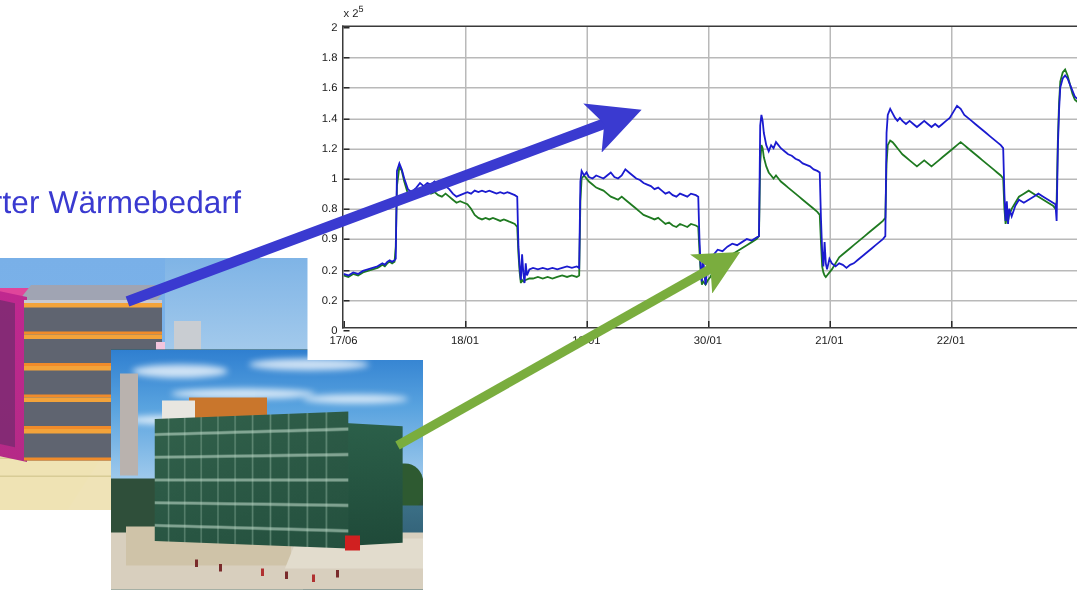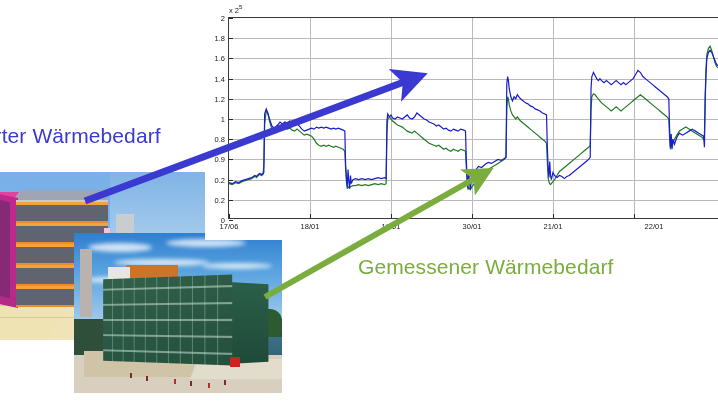--- a/index.html
+++ b/index.html
@@ -224,21 +224,21 @@
           <div class="xtick" style="left: 0px;">17/06</div>
           <div class="xtickmark" style="left: 0px;"></div>
           <div class="xtick" style="left: 80.9917px;">18/01</div>
           <div class="xtickmark" style="left: 80.9917px;"></div>
           <div class="xtick" style="left: 161.983px;">19/01</div>
           <div class="xtickmark" style="left: 161.983px;"></div>
           <div class="xtick" style="left: 242.975px;">30/01</div>
           <div class="xtickmark" style="left: 242.975px;"></div>
           <div class="xtick" style="left: 323.967px;">21/01</div>
           <div class="xtickmark" style="left: 323.967px;"></div>
-          <div class="xtick" style="left: 404.959px; margin-left: 20px;">22/01</div>
+          <div class="xtick" style="left: 404.959px;">22/01</div>
           <div class="xtickmark" style="left: 404.959px;"></div>
         </div>
       <svg id="curves" width="490" height="202" viewBox="0 0 490 202" style="position:absolute;left:0;top:0;">
         <path id="path-green" fill="none" stroke-width="1.2" d="M0.00 165.64 L3.24 166.65 L6.48 164.63 L9.72 165.64 L12.96 163.62 L16.20 162.61 L19.44 161.60 L22.68 160.59 L24.30 159.58 L25.92 158.57 L27.54 159.58 L29.16 157.56 L30.78 156.55 L32.40 157.56 L34.02 156.55 L34.83 146.45 L35.64 106.05 L37.26 92.92 L38.88 95.95 L40.50 103.02 L42.93 111.10 L45.36 113.12 L48.60 111.10 L51.02 109.08 L53.45 110.09 L55.88 109.08 L58.31 111.10 L60.74 110.09 L63.17 112.11 L65.60 113.12 L68.03 111.10 L70.46 113.12 L72.89 115.14 L75.32 117.16 L77.75 116.15 L80.18 117.16 L82.61 118.17 L85.04 121.20 L87.47 125.24 L89.90 127.26 L92.33 128.27 L94.76 127.26 L97.19 128.27 L99.62 127.26 L102.05 128.27 L104.48 129.28 L106.91 128.27 L109.34 129.28 L111.77 130.29 L114.20 131.30 L115.82 133.32 L116.63 151.50 L117.44 163.62 L118.25 170.69 L119.06 168.67 L119.87 169.68 L121.49 168.67 L123.92 167.66 L126.35 167.66 L129.59 166.65 L132.83 167.66 L136.07 166.65 L139.31 167.66 L142.55 166.65 L145.79 165.64 L149.02 166.65 L152.26 165.64 L155.50 166.65 L157.12 165.64 L157.93 116.15 L158.74 101.00 L160.36 98.98 L161.98 101.00 L163.60 103.02 L166.03 105.04 L168.46 107.06 L170.89 108.07 L173.32 109.08 L175.75 111.10 L178.18 113.12 L180.61 114.13 L183.04 115.14 L185.47 113.12 L187.90 115.14 L190.33 117.16 L192.76 119.18 L195.19 121.20 L197.62 123.22 L200.05 125.24 L202.48 126.25 L204.91 127.26 L207.34 128.27 L209.77 127.26 L212.20 129.28 L214.63 131.30 L217.06 130.29 L219.49 132.31 L221.92 133.32 L224.35 131.30 L226.78 132.31 L229.21 133.32 L231.64 131.30 L234.88 132.31 L236.50 133.32 L237.31 149.48 L238.12 163.62 L238.93 171.70 L239.74 169.68 L240.55 170.69 L241.36 171.70 L242.98 168.67 L244.60 166.65 L247.02 161.60 L249.45 157.56 L252.69 155.54 L255.93 153.52 L259.17 151.50 L262.41 149.48 L265.65 147.46 L268.89 145.44 L272.13 143.42 L275.37 141.40 L276.99 139.38 L277.80 90.90 L278.61 78.78 L279.42 80.80 L280.23 86.86 L281.85 92.92 L283.47 96.96 L285.09 98.98 L286.71 101.00 L288.33 98.98 L289.95 101.00 L291.57 103.02 L294.00 105.04 L296.43 107.06 L298.86 109.08 L301.29 111.10 L303.72 113.12 L306.15 115.14 L308.58 117.16 L311.01 119.18 L313.44 121.20 L315.87 123.22 L317.49 125.24 L318.30 143.42 L319.11 159.58 L319.92 163.62 L320.73 165.64 L321.54 166.65 L322.35 165.64 L323.97 163.62 L325.59 161.60 L328.02 157.56 L330.45 153.52 L332.88 151.50 L335.31 149.48 L337.74 147.46 L340.17 145.44 L342.60 143.42 L345.02 141.40 L347.45 139.38 L349.88 137.36 L352.31 135.34 L354.74 133.32 L357.17 131.30 L359.60 129.28 L361.22 127.26 L362.03 90.90 L362.84 78.78 L364.46 75.75 L366.08 76.76 L367.70 78.78 L369.32 80.80 L370.94 82.82 L372.56 84.84 L374.99 86.86 L377.42 88.88 L379.85 90.90 L382.28 92.92 L384.71 90.90 L387.14 88.88 L389.57 90.90 L392.00 92.92 L394.43 90.90 L396.86 88.88 L399.29 86.86 L401.72 84.84 L404.15 82.82 L406.58 80.80 L409.01 78.78 L411.44 76.76 L413.87 78.78 L416.30 80.80 L418.73 82.82 L421.16 84.84 L423.59 86.86 L426.02 88.88 L428.45 90.90 L430.88 92.92 L433.31 94.94 L435.74 96.96 L438.17 98.98 L439.79 101.00 L440.60 121.20 L441.40 131.30 L442.21 126.25 L443.02 129.28 L443.83 125.24 L445.45 121.20 L447.88 117.16 L450.31 113.12 L453.55 111.10 L456.79 109.08 L460.03 111.10 L463.27 113.12 L466.51 115.14 L469.75 117.16 L472.99 119.18 L474.61 121.20 L475.42 116.15 L476.23 75.75 L477.04 50.50 L477.85 36.36 L479.47 30.30 L481.09 28.28 L482.71 32.32 L484.33 38.38 L485.95 44.44 L487.57 48.48 L490.00 50.50" stroke="#1f7a21"></path>
         <path id="path-blue" fill="none" stroke-width="1.2" d="M0.00 164.63 L3.24 165.64 L6.48 163.62 L9.72 164.63 L12.96 162.61 L16.20 161.60 L19.44 160.59 L22.68 159.58 L24.30 158.57 L25.92 157.56 L27.54 158.57 L29.16 156.55 L30.78 155.54 L32.40 156.55 L34.02 155.54 L34.83 154.53 L35.64 95.95 L37.26 90.90 L38.88 94.94 L40.50 101.00 L42.93 108.07 L45.36 110.09 L48.60 107.06 L51.02 104.03 L53.45 106.05 L55.88 104.03 L58.31 105.04 L60.74 103.02 L63.17 105.04 L65.60 107.06 L68.03 106.05 L70.46 108.07 L72.89 111.10 L75.32 113.12 L77.75 112.11 L80.18 111.10 L82.61 110.09 L85.04 111.10 L87.47 109.08 L89.90 110.09 L92.33 109.08 L94.76 110.09 L97.19 109.08 L99.62 110.09 L102.05 111.10 L104.48 110.09 L106.91 111.10 L109.34 110.09 L111.77 111.10 L114.20 112.11 L115.82 113.12 L116.63 146.45 L117.44 159.58 L118.25 168.67 L119.06 151.50 L119.87 163.62 L120.68 170.69 L121.49 157.56 L122.30 165.64 L123.92 161.60 L126.35 160.59 L129.59 161.60 L132.83 160.59 L136.07 161.60 L139.31 160.59 L142.55 161.60 L145.79 160.59 L149.02 159.58 L152.26 160.59 L155.50 159.58 L157.12 160.59 L157.93 103.02 L158.74 95.95 L160.36 98.98 L161.98 96.96 L163.60 99.99 L166.03 101.00 L168.46 98.98 L170.89 99.99 L173.32 101.00 L175.75 98.98 L178.18 96.96 L180.61 99.99 L183.04 101.00 L185.47 98.98 L187.90 94.94 L190.33 96.96 L192.76 98.98 L195.19 101.00 L197.62 102.01 L200.05 104.03 L202.48 105.04 L204.91 106.05 L207.34 108.07 L209.77 107.06 L212.20 109.08 L214.63 111.10 L217.06 110.09 L219.49 112.11 L221.92 113.12 L224.35 111.10 L226.78 112.11 L229.21 113.12 L231.64 111.10 L234.88 112.11 L236.50 113.12 L237.31 141.40 L238.12 159.58 L238.93 169.68 L239.74 151.50 L240.55 164.63 L241.36 171.70 L242.98 156.55 L244.60 161.60 L247.02 151.50 L249.45 148.47 L252.69 149.48 L255.93 146.45 L259.17 144.43 L262.41 145.44 L265.65 143.42 L268.89 141.40 L272.13 142.41 L275.37 140.39 L276.99 139.38 L277.80 65.65 L278.61 58.58 L279.42 62.62 L280.23 70.70 L281.85 78.78 L283.47 82.82 L285.09 78.78 L286.71 80.80 L288.33 76.76 L289.95 78.78 L291.57 80.80 L294.00 82.82 L296.43 84.84 L298.86 85.85 L301.29 87.87 L303.72 88.88 L306.15 90.90 L308.58 91.91 L311.01 92.92 L313.44 94.94 L315.87 95.95 L317.49 96.96 L318.30 127.26 L319.11 149.48 L319.92 159.58 L320.73 143.42 L321.54 157.56 L322.35 161.60 L323.97 154.53 L325.59 157.56 L328.02 159.58 L330.45 157.56 L332.88 158.57 L335.31 160.59 L337.74 158.57 L340.17 157.56 L342.60 155.54 L345.02 153.52 L347.45 151.50 L349.88 149.48 L352.31 147.46 L354.74 145.44 L357.17 143.42 L359.60 141.40 L361.22 139.38 L362.03 70.70 L362.84 58.58 L364.46 54.54 L366.08 57.57 L367.70 60.60 L369.32 62.62 L370.94 60.60 L372.56 62.62 L374.99 64.64 L377.42 62.62 L379.85 64.64 L382.28 66.66 L384.71 64.64 L387.14 62.62 L389.57 64.64 L392.00 66.66 L394.43 64.64 L396.86 66.66 L399.29 64.64 L401.72 62.62 L404.15 60.60 L406.58 56.56 L409.01 52.52 L411.44 54.54 L413.87 58.58 L416.30 60.60 L418.73 62.62 L421.16 64.64 L423.59 66.66 L426.02 68.68 L428.45 70.70 L430.88 72.72 L433.31 74.74 L435.74 76.76 L438.17 78.78 L439.79 80.80 L440.60 111.10 L441.40 129.28 L442.21 116.15 L443.02 131.30 L443.83 121.20 L445.45 126.25 L447.88 119.18 L450.31 115.14 L453.55 117.16 L456.79 115.14 L460.03 113.12 L463.27 111.10 L466.51 113.12 L469.75 115.14 L472.99 117.16 L474.61 118.17 L475.42 129.28 L476.23 80.80 L477.04 55.55 L477.85 40.40 L479.47 34.34 L481.09 32.32 L482.71 34.34 L484.33 38.38 L485.95 42.42 L487.57 46.46 L490.00 48.48" stroke="#1b1bcf"></path>
       </svg>
     </div>
   </div>
 
   <svg id="arrows" viewBox="0 0 718 404">
@@ -248,15 +248,14 @@
       </marker>
       <marker id="ah-green" markerWidth="5" markerHeight="5" refX="2.6" refY="2.5" orient="auto" markerUnits="strokeWidth">
         <path d="M0,0 L5,2.5 L0,5 L1.2,2.5 z" fill="#7aad3e"></path>
       </marker>
     </defs>
     <line id="arrow-blue" x1="85" y1="201" x2="412" y2="79" stroke="#3a3ad0" stroke-width="7" marker-end="url(#ah-blue)"></line>
     <line id="arrow-green" x1="265" y1="297" x2="481" y2="175" stroke="#7aad3e" stroke-width="6" marker-end="url(#ah-green)"></line>
   </svg>
 
   <div id="lbl-sim">ierter Wärmebedarf</div>
-  <div id="lbl-mess">Gemessener Wärmebedarf</div>
 
 </div>
 
 </body></html>

